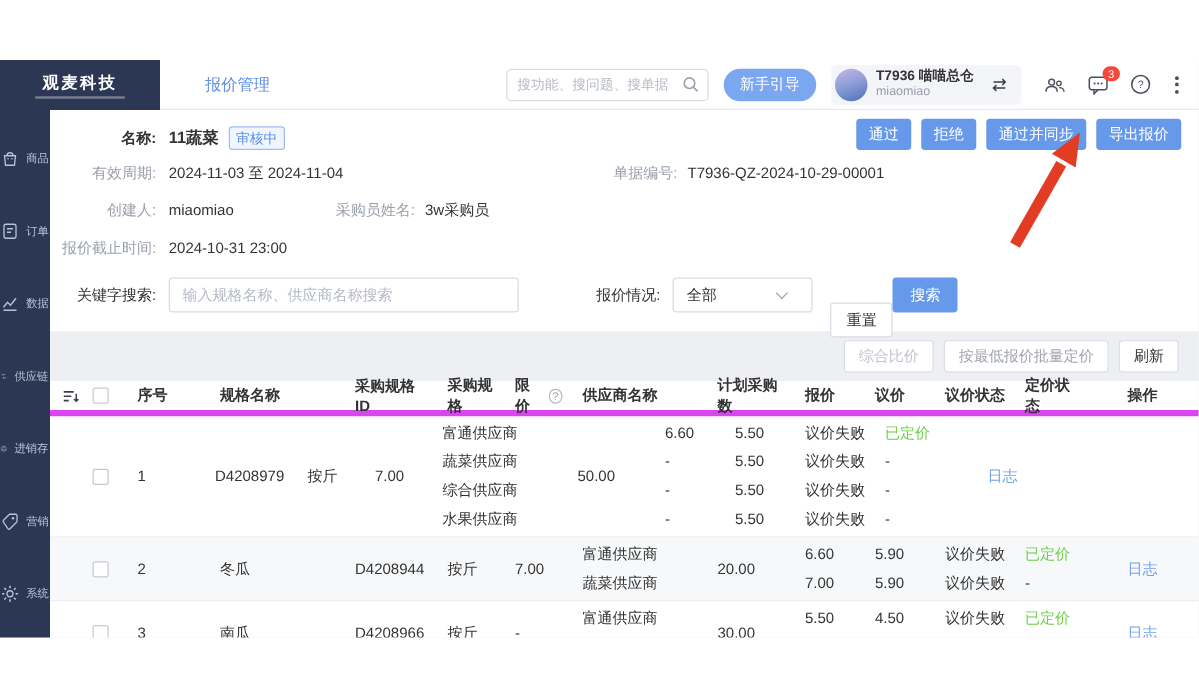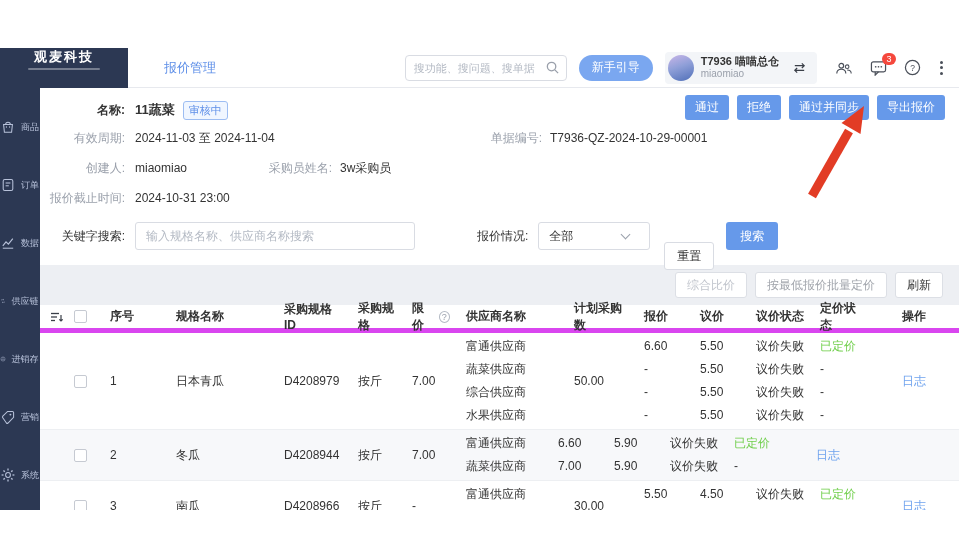--- a/index.html
+++ b/index.html
@@ -1,21 +1,21 @@
 <!DOCTYPE html>
 <html><head>
 <meta charset="utf-8">
 <style>
   * { margin:0; padding:0; box-sizing:border-box; }
   html,body { width:959px; height:560px; background:#fff; font-family:"Liberation Sans","DejaVu Sans",sans-serif; font-size:12px; color:#333; overflow:hidden; }
   .window { position:absolute; top:48px; left:0; width:959px; height:462px; background:#f0f2f5; }
 
   
   .topbar { display:flex; height:40px; }
-  .logo-box { width:128px; background:#2c3853; color:#fff; display:flex; flex-direction:column; align-items:center; gap:2px; }
+  .logo-box { width:128px; background:#2c3853; color:#fff; display:flex; flex-direction:column; align-items:center; justify-content:center; gap:2px; }
   .logo-text { font-size:13px; font-weight:bold; letter-spacing:2px; }
   .logo-sub { width:72px; height:2px; background:rgba(255,255,255,.35); border-radius:1px; }
   .topbar-main { flex:1; background:#fff; border-bottom:1px solid #e7e9ee; display:flex; align-items:center; padding:0 14px 0 36px; }
   .breadcrumb { color:#5e8fe8; font-size:13px; }
   .topbar-right { margin-left:auto; display:flex; align-items:center; gap:12px; }
   .searchbox { position:relative; width:162px; }
   .searchbox input { width:100%; height:26px; border:1px solid #d9dce3; border-radius:4px; padding:0 26px 0 8px; font-size:11px; color:#333; font-family:inherit; outline:none; }
   .searchbox input::placeholder { color:#b4bac4; }
   .searchbox .mag { position:absolute; right:7px; top:5px; }
   .guide-btn { background:#7aa7f0; color:#fff; border:none; border-radius:13px; height:26px; padding:0 13px; font-size:12px; font-family:inherit; cursor:pointer; }
@@ -57,21 +57,21 @@
   
   .filter-row { display:flex; align-items:center; margin-top:8px; height:30px; }
   .filter-label { width:95px; text-align:right; padding-right:10px; color:#333; flex:none; }
   .kw-input { width:280px; height:28px; border:1px solid #d9dce3; border-radius:3px; padding:0 10px; font-size:12px; font-family:inherit; color:#333; outline:none; }
   .kw-input::placeholder { color:#b4bac4; }
   .status-label { margin-left:62px; color:#333; }
   .select { width:112px; height:28px; border:1px solid #d9dce3; border-radius:3px; margin-left:10px; display:flex; align-items:center; justify-content:space-between; padding:0 20px 0 10px; color:#333; cursor:pointer; background:#fff; }
   .chev { width:7px; height:7px; border-right:1.5px solid #9aa0ab; border-bottom:1.5px solid #9aa0ab; transform:rotate(45deg); margin-top:-3px; }
   .white-btn { background:#fff; border:1px solid #d9dce3; border-radius:3px; height:28px; padding:0 12px; font-size:12px; font-family:inherit; color:#333; cursor:pointer; white-space:nowrap;margin-top:40px; }
   .reset-btn { margin-left:14px; }
-  .search-btn { margin-left:12px; background:#6699ea; color:#fff; border:none; border-radius:3px; height:28px; padding:0 14px; font-size:12px; font-family:inherit; cursor:pointer; }
+  .search-btn { margin-left:0; background:#6699ea; color:#fff; border:none; border-radius:3px; height:28px; padding:0 14px; font-size:12px; font-family:inherit; cursor:pointer; }
 
   
   .gray-band { height:40px; background:#edeff3; display:flex; align-items:center; justify-content:flex-end; gap:8px; padding-right:16px; }
   .tool-btn { background:#fff; border:1px solid #dcdfe5; border-radius:3px; height:26px; padding:0 11px; font-size:12px; font-family:inherit; cursor:pointer; }
   .tool-btn.disabled { color:#c0c4cc; }
   .tool-btn.dim { color:#a0a4ab; }
   .tool-btn.normal { color:#333; }
 
   
   .table { background:#fff; }
@@ -314,21 +314,20 @@
           <div class="cell c-pricestatus">定价状态</div>
           <div class="cell c-op">操作</div>
         </div>
 
         <div class="trow">
           <div class="cell c-exp"></div>
           <div class="cell c-check">
               <span class="checkbox"></span>
             </div>
           <div class="cell c-idx">1</div>
-          <div class="cell c-name">日本青瓜</div>
           <div class="cell c-specid">D4208979</div>
           <div class="cell c-spec">按斤</div>
           <div class="cell c-limit">7.00</div>
           <div class="cell c-supplier stack">
             <div>富通供应商</div>
               <div>蔬菜供应商</div>
               <div>综合供应商</div>
               <div>水果供应商</div>
           </div>
           <div class="cell c-plan">50.00</div>
@@ -368,20 +367,21 @@
             </div>
           <div class="cell c-idx">2</div>
           <div class="cell c-name">冬瓜</div>
           <div class="cell c-specid">D4208944</div>
           <div class="cell c-spec">按斤</div>
           <div class="cell c-limit">7.00</div>
           <div class="cell c-supplier stack">
             <div>富通供应商</div>
               <div>蔬菜供应商</div>
           </div>
+          <div class="cell c-plan">20.00</div>
           <div class="cell c-quote stack">
             <div>6.60</div>
               <div>7.00</div>
           </div>
           <div class="cell c-nego stack">
             <div>5.90</div>
               <div>5.90</div>
           </div>
           <div class="cell c-negostatus stack">
             <div>议价失败</div>

